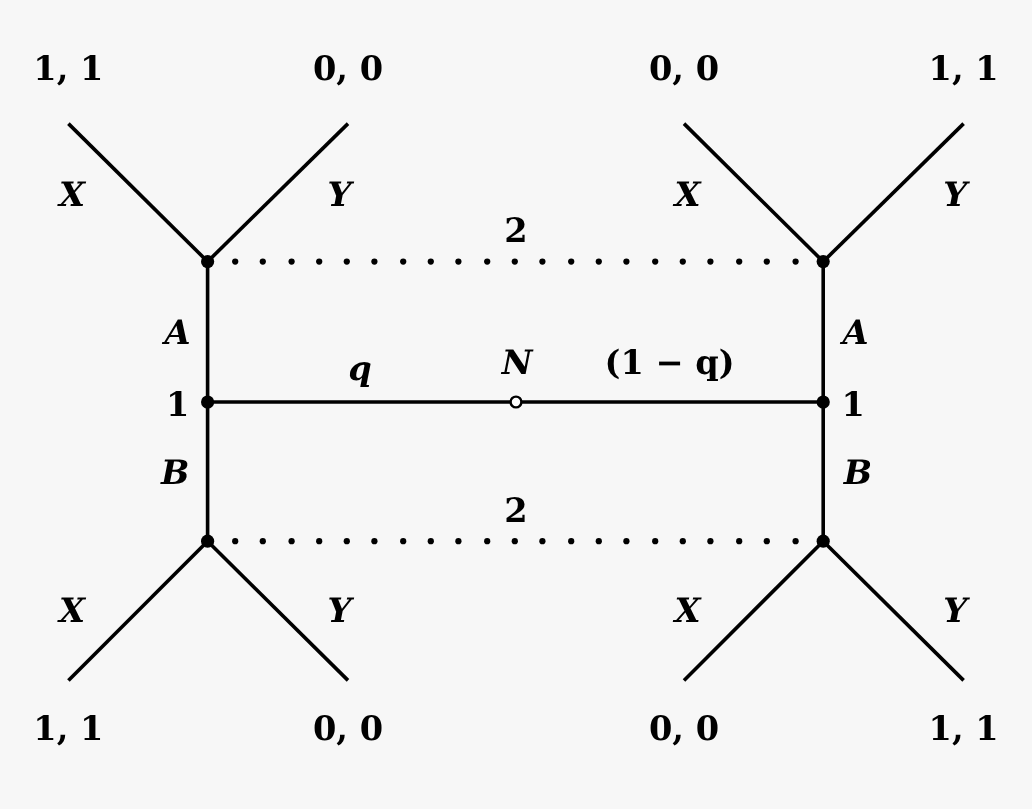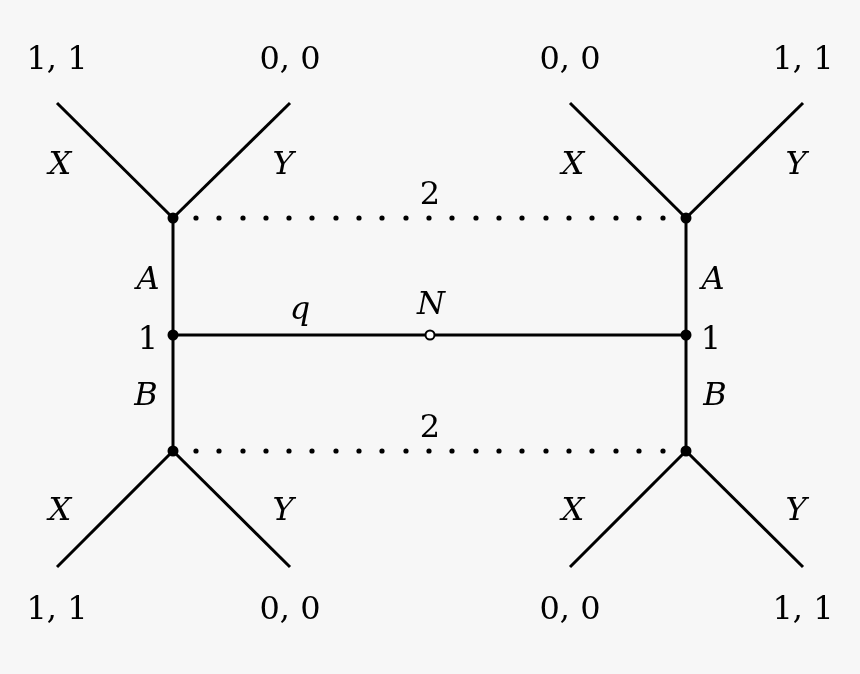--- a/index.html
+++ b/index.html
@@ -1,18 +1,18 @@
 <!DOCTYPE html>
 <html><head>
 <meta charset="utf-8">
 <style>
   html,body{margin:0;padding:0;background:#f7f7f7;}
   #wrap{position:relative;width:860px;height:674px;background:#f7f7f7;overflow:hidden;}
   svg{position:absolute;left:0;top:0;}
-  .lbl{position:absolute;font-family:"DejaVu Serif","Liberation Serif",serif;font-size:32px;color:#000;line-height:1;white-space:nowrap;transform:translate(-50%,-50%);}
+  .lbl{position:absolute;font-family:"DejaVu Serif","Liberation Serif",serif;font-size:28px;color:#000;line-height:1;white-space:nowrap;transform:translate(-50%,-50%);font-weight:bold;}
   .it{font-style:italic;}
 </style>
 </head>
 <body>
 
 <div id="wrap">
   <svg width="860" height="674" viewBox="0 0 860 674">
     <g stroke="#000" stroke-width="3" fill="none" stroke-linecap="butt">
 
       <line x1="173" y1="218" x2="173" y2="451"></line>
@@ -117,13 +117,14 @@
 
   <span class="lbl it" style="left:148px;top:278px">A</span>
   <span class="lbl" style="left:148px;top:338px">1</span>
   <span class="lbl it" style="left:146px;top:394px">B</span>
   <span class="lbl it" style="left:713px;top:278px">A</span>
   <span class="lbl" style="left:711px;top:338px">1</span>
   <span class="lbl it" style="left:715px;top:394px">B</span>
 
   <span class="lbl it" style="left:300px;top:308px">q</span>
   <span class="lbl it" style="left:431px;top:303px">N</span>
+  <span class="lbl" style="left:558px;top:303px">(1 − q)</span>
 </div>
 
 </body></html>

